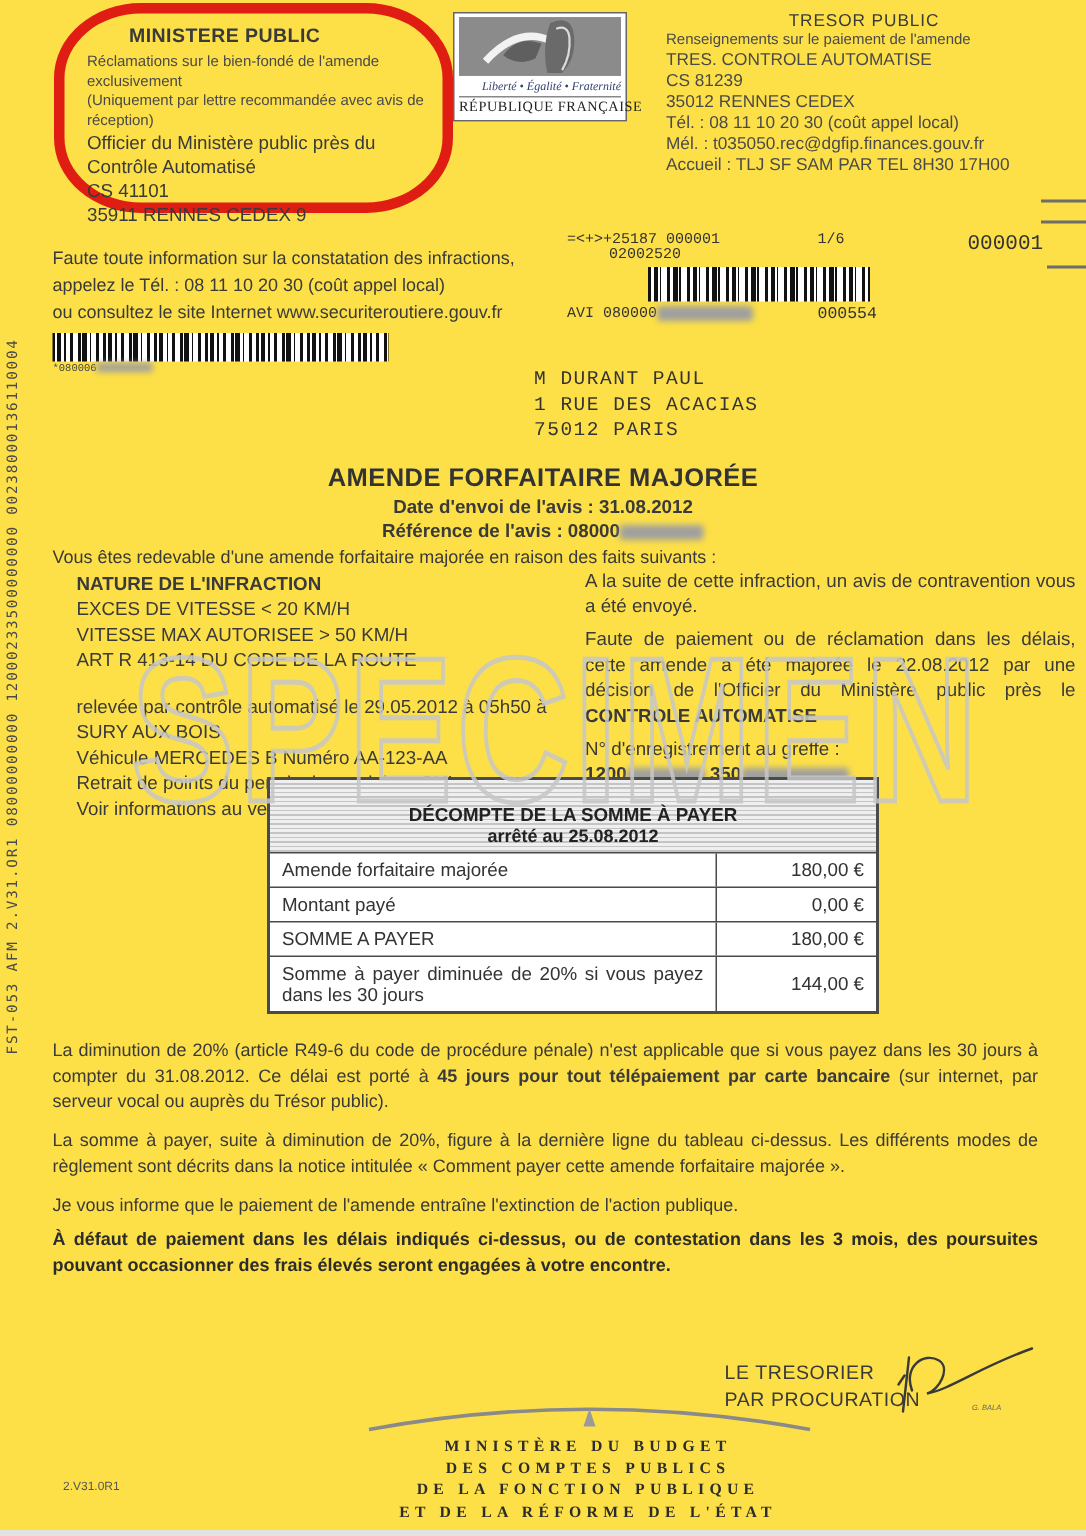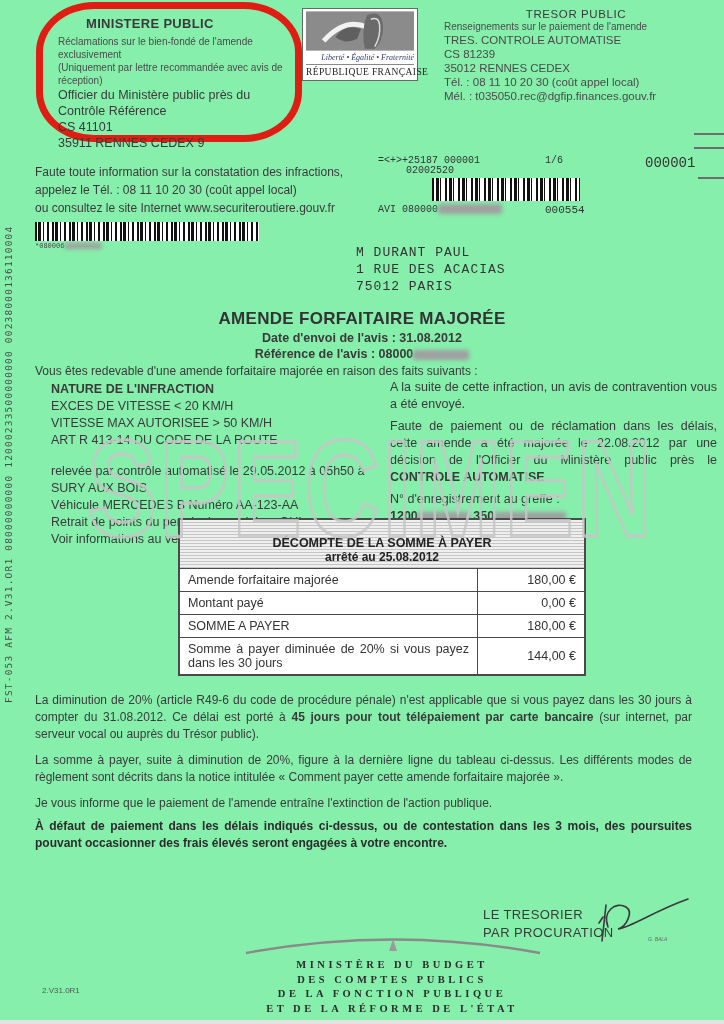--- a/index.html
+++ b/index.html
@@ -1,19 +1,19 @@
 <!DOCTYPE html>
 <html><head>
 <meta charset="utf-8">
 <style>
   * { margin:0; padding:0; box-sizing:border-box; }
   html,body { background:#e9e9e9; }
   .page {
     position:relative; width:724px; height:1024px; margin:0 auto;
-    background:#86efac; overflow:hidden;
+    background:#fde047; overflow:hidden;
     font-family:"Liberation Sans", sans-serif; color:#2e2e2e;
   }
 
   
   .vcode {
     position:absolute; left:-262px; top:424px; width:544px; height:14px;
     transform:rotate(-90deg);
     font-family:"DejaVu Sans Mono", monospace; font-size:9.5px; letter-spacing:1.2px;
     color:#4a4a4a; white-space:nowrap;
   }
@@ -127,21 +127,21 @@
 
   <div class="vcode">FST-053  AFM  2.V31.OR1  08000000000  12000233500000000  00238000136110004</div>
 
   <div class="red-circle"></div>
 
   <div class="sender">
     <div class="t">MINISTERE PUBLIC</div>
     <div class="s">Réclamations sur le bien-fondé de l'amende exclusivement</div>
     <div class="s">(Uniquement par lettre recommandée avec avis de réception)</div>
     <div class="a">Officier du Ministère public près du</div>
-    <div class="a">Contrôle Référence</div>
+    <div class="a">Contrôle Automatisé</div>
     <div class="a">CS 41101</div>
     <div class="a">35911 RENNES CEDEX 9</div>
   </div>
 
   <div class="logo">
     <svg class="img" viewBox="0 0 110 40">
       <rect width="110" height="40" fill="#8b8b8b"></rect>
       <path d="M18,30 Q40,6 62,16" stroke="#f2f2f2" stroke-width="5" fill="none"></path>
       <path d="M30,26 q10,-14 26,-8 l-4,10 q-12,6 -22,-2 z" fill="#5f5f5f"></path>
       <path d="M62,4 q14,-6 16,8 q2,16 -8,26 l-10,0 q-4,-18 2,-34 z" fill="#6a6a6a"></path>
@@ -152,20 +152,21 @@
   </div>
 
   <div class="tresor">
     <div class="t">TRESOR PUBLIC</div>
     <div class="l">Renseignements sur le paiement de l'amende</div>
     <div class="l big">TRES. CONTROLE AUTOMATISE</div>
     <div class="l big">CS 81239</div>
     <div class="l big">35012 RENNES CEDEX</div>
     <div class="l big">Tél. : 08 11 10 20 30 (coût appel local)</div>
     <div class="l big">Mél. : t035050.rec@dgfip.finances.gouv.fr</div>
+    <div class="l big">Accueil : TLJ SF SAM  PAR TEL 8H30 17H00</div>
   </div>
 
   <div class="codes-line mono">=&lt;+&gt;+25187  000001</div>
   <div class="codes-page mono">1/6</div>
   <div class="codes-right mono">000001</div>
   <div class="codes-sub mono">02002520</div>
   <div class="barcode-top"></div>
   <div class="avi mono"><span>AVI 080000</span><span class="redact" style="width:64px;"></span></div>
   <div class="avi2 mono">000554</div>
 

